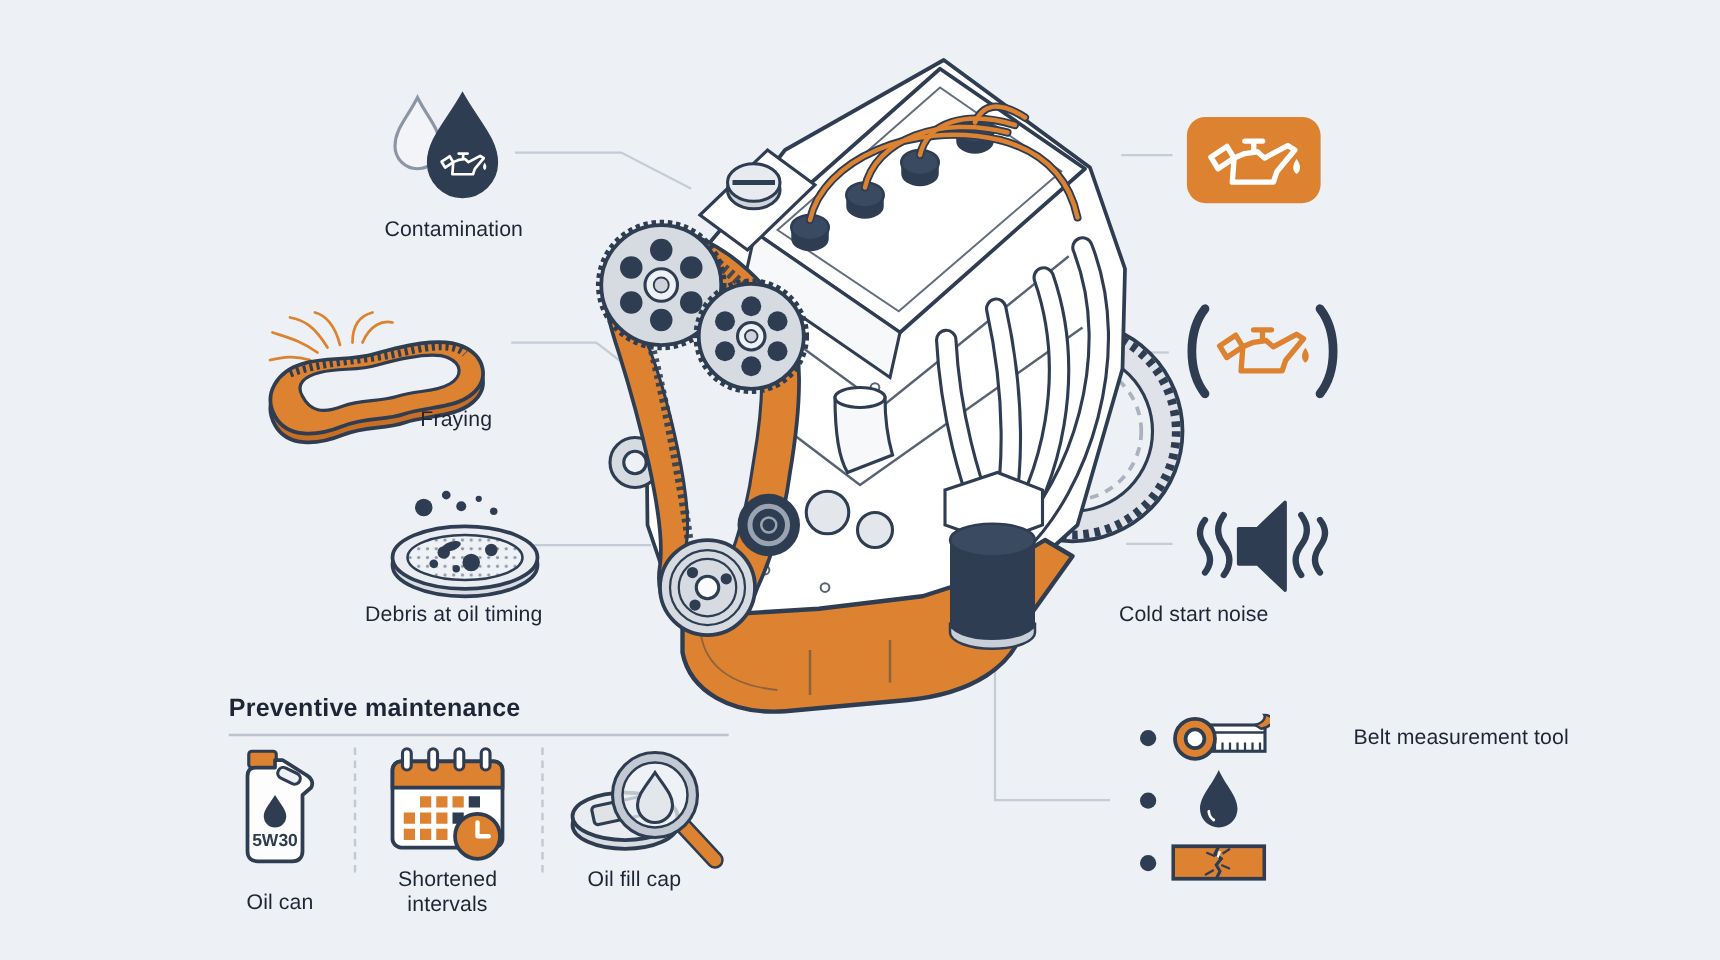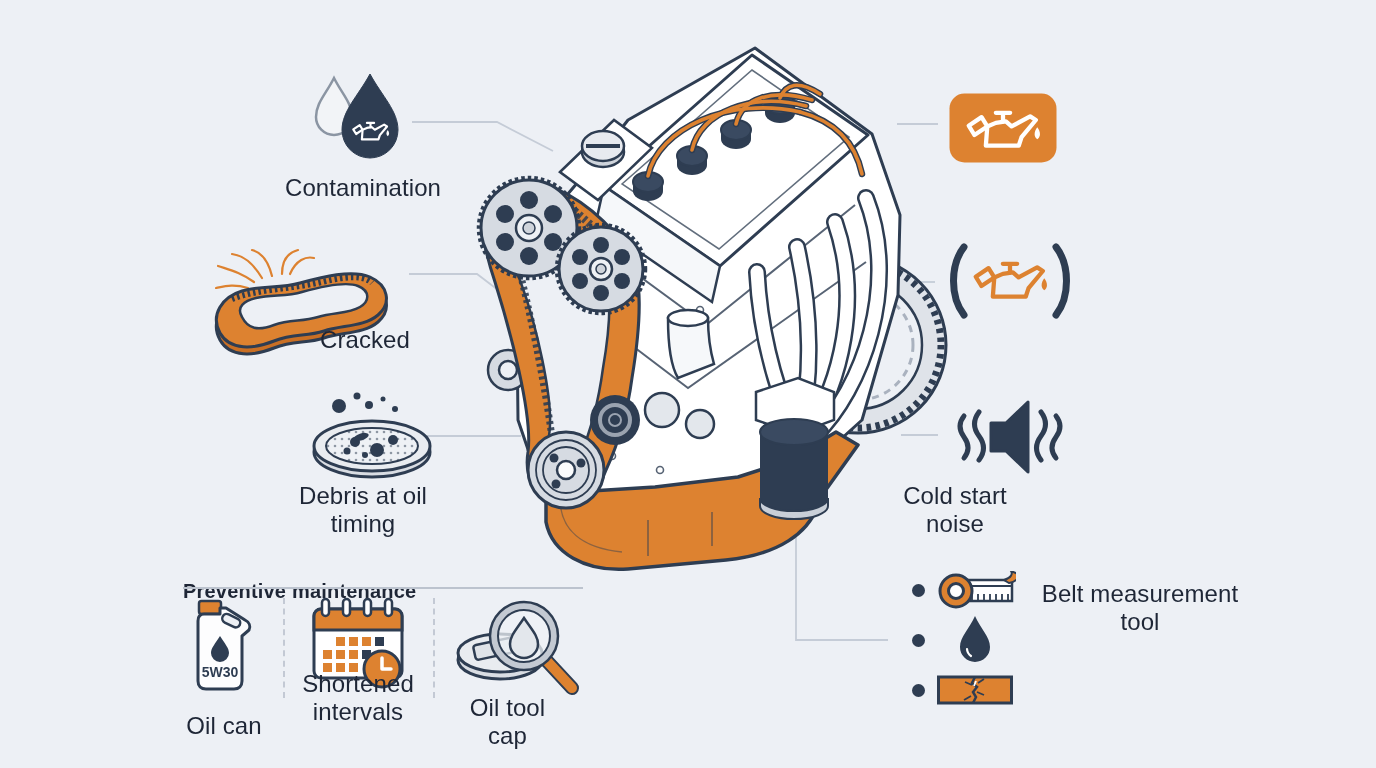--- a/index.html
+++ b/index.html
@@ -4,26 +4,26 @@
 <style>
   html,body{margin:0;padding:0;background:#dfe3ea;}
   .canvas{
     position:relative;width:1376px;height:768px;overflow:hidden;
     background:#EDF0F5;
     font-family:"Liberation Sans","DejaVu Sans",sans-serif;
     color:#1E2636;
   }
   .abs{position:absolute;}
   .label{
-    position:absolute;font-size:24px;font-weight:500;color:#1E2636;
+    position:absolute;font-size:17px;font-weight:500;color:#1E2636;
     text-align:center;line-height:1.18;letter-spacing:.1px;
   }
-  .label.left-align{text-align:center;}
+  .label.left-align{text-align:right;}
   .pm-title{
-    position:absolute;font-size:20px;font-weight:700;color:#1E2636;letter-spacing:.2px;margin-top:24px;
+    position:absolute;font-size:20px;font-weight:700;color:#1E2636;letter-spacing:.2px;
   }
   .pm-rule{position:absolute;height:2px;background:#BCC3CE;}
   .pm-divider{position:absolute;width:0;border-left:2px dashed #C3C9D4;}
   .bullet{position:absolute;width:13px;height:13px;border-radius:50%;background:#2E3D52;}
   svg{display:block;}
 </style>
 </head>
 <body>
 
 <div class="canvas">
@@ -227,21 +227,21 @@
       <path d="M52,36 C38,26 28,24 16,20"></path>
       <path d="M80,28 C80,12 88,6 96,4"></path>
       <path d="M46,42 C32,38 24,40 14,42"></path>
       <path d="M88,28 C94,14 104,10 112,12"></path>
     </g>
     <path d="M18,87 C8,69 20,51 40,45 C60,39 78,43 98,37 C120,31 150,23 168,31 C186,39 190,57 176,69 C162,81 140,79 122,85 C104,91 92,87 72,95 C52,103 28,105 18,87 Z" fill="#C96F24" stroke="#2E3D52" stroke-width="3" transform="translate(0,7)"></path>
     <path d="M18,87 C8,69 20,51 40,45 C60,39 78,43 98,37 C120,31 150,23 168,31 C186,39 190,57 176,69 C162,81 140,79 122,85 C104,91 92,87 72,95 C52,103 28,105 18,87 Z" fill="#DD8230" stroke="#2E3D52" stroke-width="3"></path>
     <path d="M40,71 C34,61 42,55 54,52 C70,48 84,51 100,46 C118,41 144,35 156,40 C168,45 168,55 158,61 C146,68 132,66 116,71 C100,76 88,73 72,79 C56,85 46,83 40,71 Z" fill="#EDF0F5" stroke="#2E3D52" stroke-width="2.5"></path>
     <path d="M30,53 C55,43 90,43 120,36 C145,30 162,29 170,37" fill="none" stroke="#2E3D52" stroke-width="6" stroke-dasharray="2.5 3"></path>
   </svg>
-  <div class="label" style="left:300px;top:326px;width:130px">Cracked</div>
+  <div class="label" style="left:300px;top:326px;width:130px">Fraying</div>
 
   <svg class="abs" style="left:305px;top:388px" width="135" height="95" viewBox="0 0 135 95">
     <g fill="#2E3D52">
       <circle cx="34" cy="18" r="7"></circle>
         <circle cx="52" cy="8" r="3.5"></circle>
         <circle cx="64" cy="17" r="4"></circle>
       <circle cx="78" cy="11" r="2.5"></circle>
         <circle cx="90" cy="21" r="3"></circle>
     </g>
     <ellipse cx="67" cy="64" rx="58" ry="25" fill="#D9DDE3" stroke="#2E3D52" stroke-width="3"></ellipse>
@@ -291,36 +291,36 @@
         <rect x="26" y="53" width="9" height="9" fill="#DD8230"></rect>
       <rect x="39" y="53" width="9" height="9" fill="#DD8230"></rect>
         <rect x="52" y="53" width="9" height="9" fill="#2E3D52"></rect>
       <rect x="13" y="66" width="9" height="9" fill="#DD8230"></rect>
         <rect x="26" y="66" width="9" height="9" fill="#DD8230"></rect>
       <rect x="39" y="66" width="9" height="9" fill="#DD8230"></rect>
     </g>
     <circle cx="72" cy="72" r="18" fill="#DD8230" stroke="#2E3D52" stroke-width="3"></circle>
     <path d="M72,72 V61 M72,72 H81" fill="none" stroke="#FFFFFF" stroke-width="3.5" stroke-linecap="round"></path>
   </svg>
-  <div class="label" style="left:296px;top:670px;width:124px">Shortened intervals</div>
+  <div class="label" style="left:296px;top:694px;width:124px">Shortened intervals</div>
 
   <svg class="abs" style="left:448px;top:598px" width="135" height="100" viewBox="0 0 135 100">
     <ellipse cx="52" cy="62" rx="42" ry="19" fill="#D9DDE3" stroke="#2E3D52" stroke-width="3"></ellipse>
     <ellipse cx="52" cy="55" rx="42" ry="19" fill="#E9ECF0" stroke="#2E3D52" stroke-width="3"></ellipse>
     <rect x="26" y="42" width="52" height="15" rx="3" transform="rotate(-12 52 50)" fill="#DFE3E8" stroke="#2E3D52" stroke-width="2.5"></rect>
     <g>
       <line x1="98" y1="62" x2="124" y2="90" stroke="#2E3D52" stroke-width="14" stroke-linecap="round"></line>
       <line x1="98" y1="62" x2="124" y2="90" stroke="#DD8230" stroke-width="10" stroke-linecap="round"></line>
       <circle cx="76" cy="38" r="30" fill="#EEF1F5" fill-opacity="0.75" stroke="#C3C9D2" stroke-width="8"></circle>
       <circle cx="76" cy="38" r="34" fill="none" stroke="#2E3D52" stroke-width="2.5"></circle>
       <circle cx="76" cy="38" r="26" fill="none" stroke="#2E3D52" stroke-width="2"></circle>
       <path d="M76,20 c8,12 14,18 14,26 a14,14 0 1 1 -28,0 c0,-8 6,-14 14,-26 Z" fill="#E3E7EC" stroke="#2E3D52" stroke-width="2.5"></path>
     </g>
   </svg>
-  <div class="label" style="left:455px;top:694px;width:105px">Oil tool cap</div>
+  <div class="label" style="left:455px;top:694px;width:105px">Oil fill cap</div>
 
   <svg class="abs" style="left:948px;top:92px" width="110" height="72" viewBox="0 0 110 72">
     <rect x="1.5" y="1.5" width="107" height="69" rx="15" fill="#DD8230"></rect>
     <use href="#oilcan-sym" x="15" y="15" width="80" height="46" color="#FFFFFF"></use>
   </svg>
 
   <svg class="abs" style="left:944px;top:242px" width="132" height="78" viewBox="0 0 132 78">
     <path d="M20,5 C6,23 6,55 20,73" fill="none" stroke="#2E3D52" stroke-width="7" stroke-linecap="round"></path>
     <path d="M112,5 C126,23 126,55 112,73" fill="none" stroke="#2E3D52" stroke-width="7" stroke-linecap="round"></path>
     <use href="#oilcan-sym" x="26" y="16" width="80" height="46" color="#DD8230"></use>

